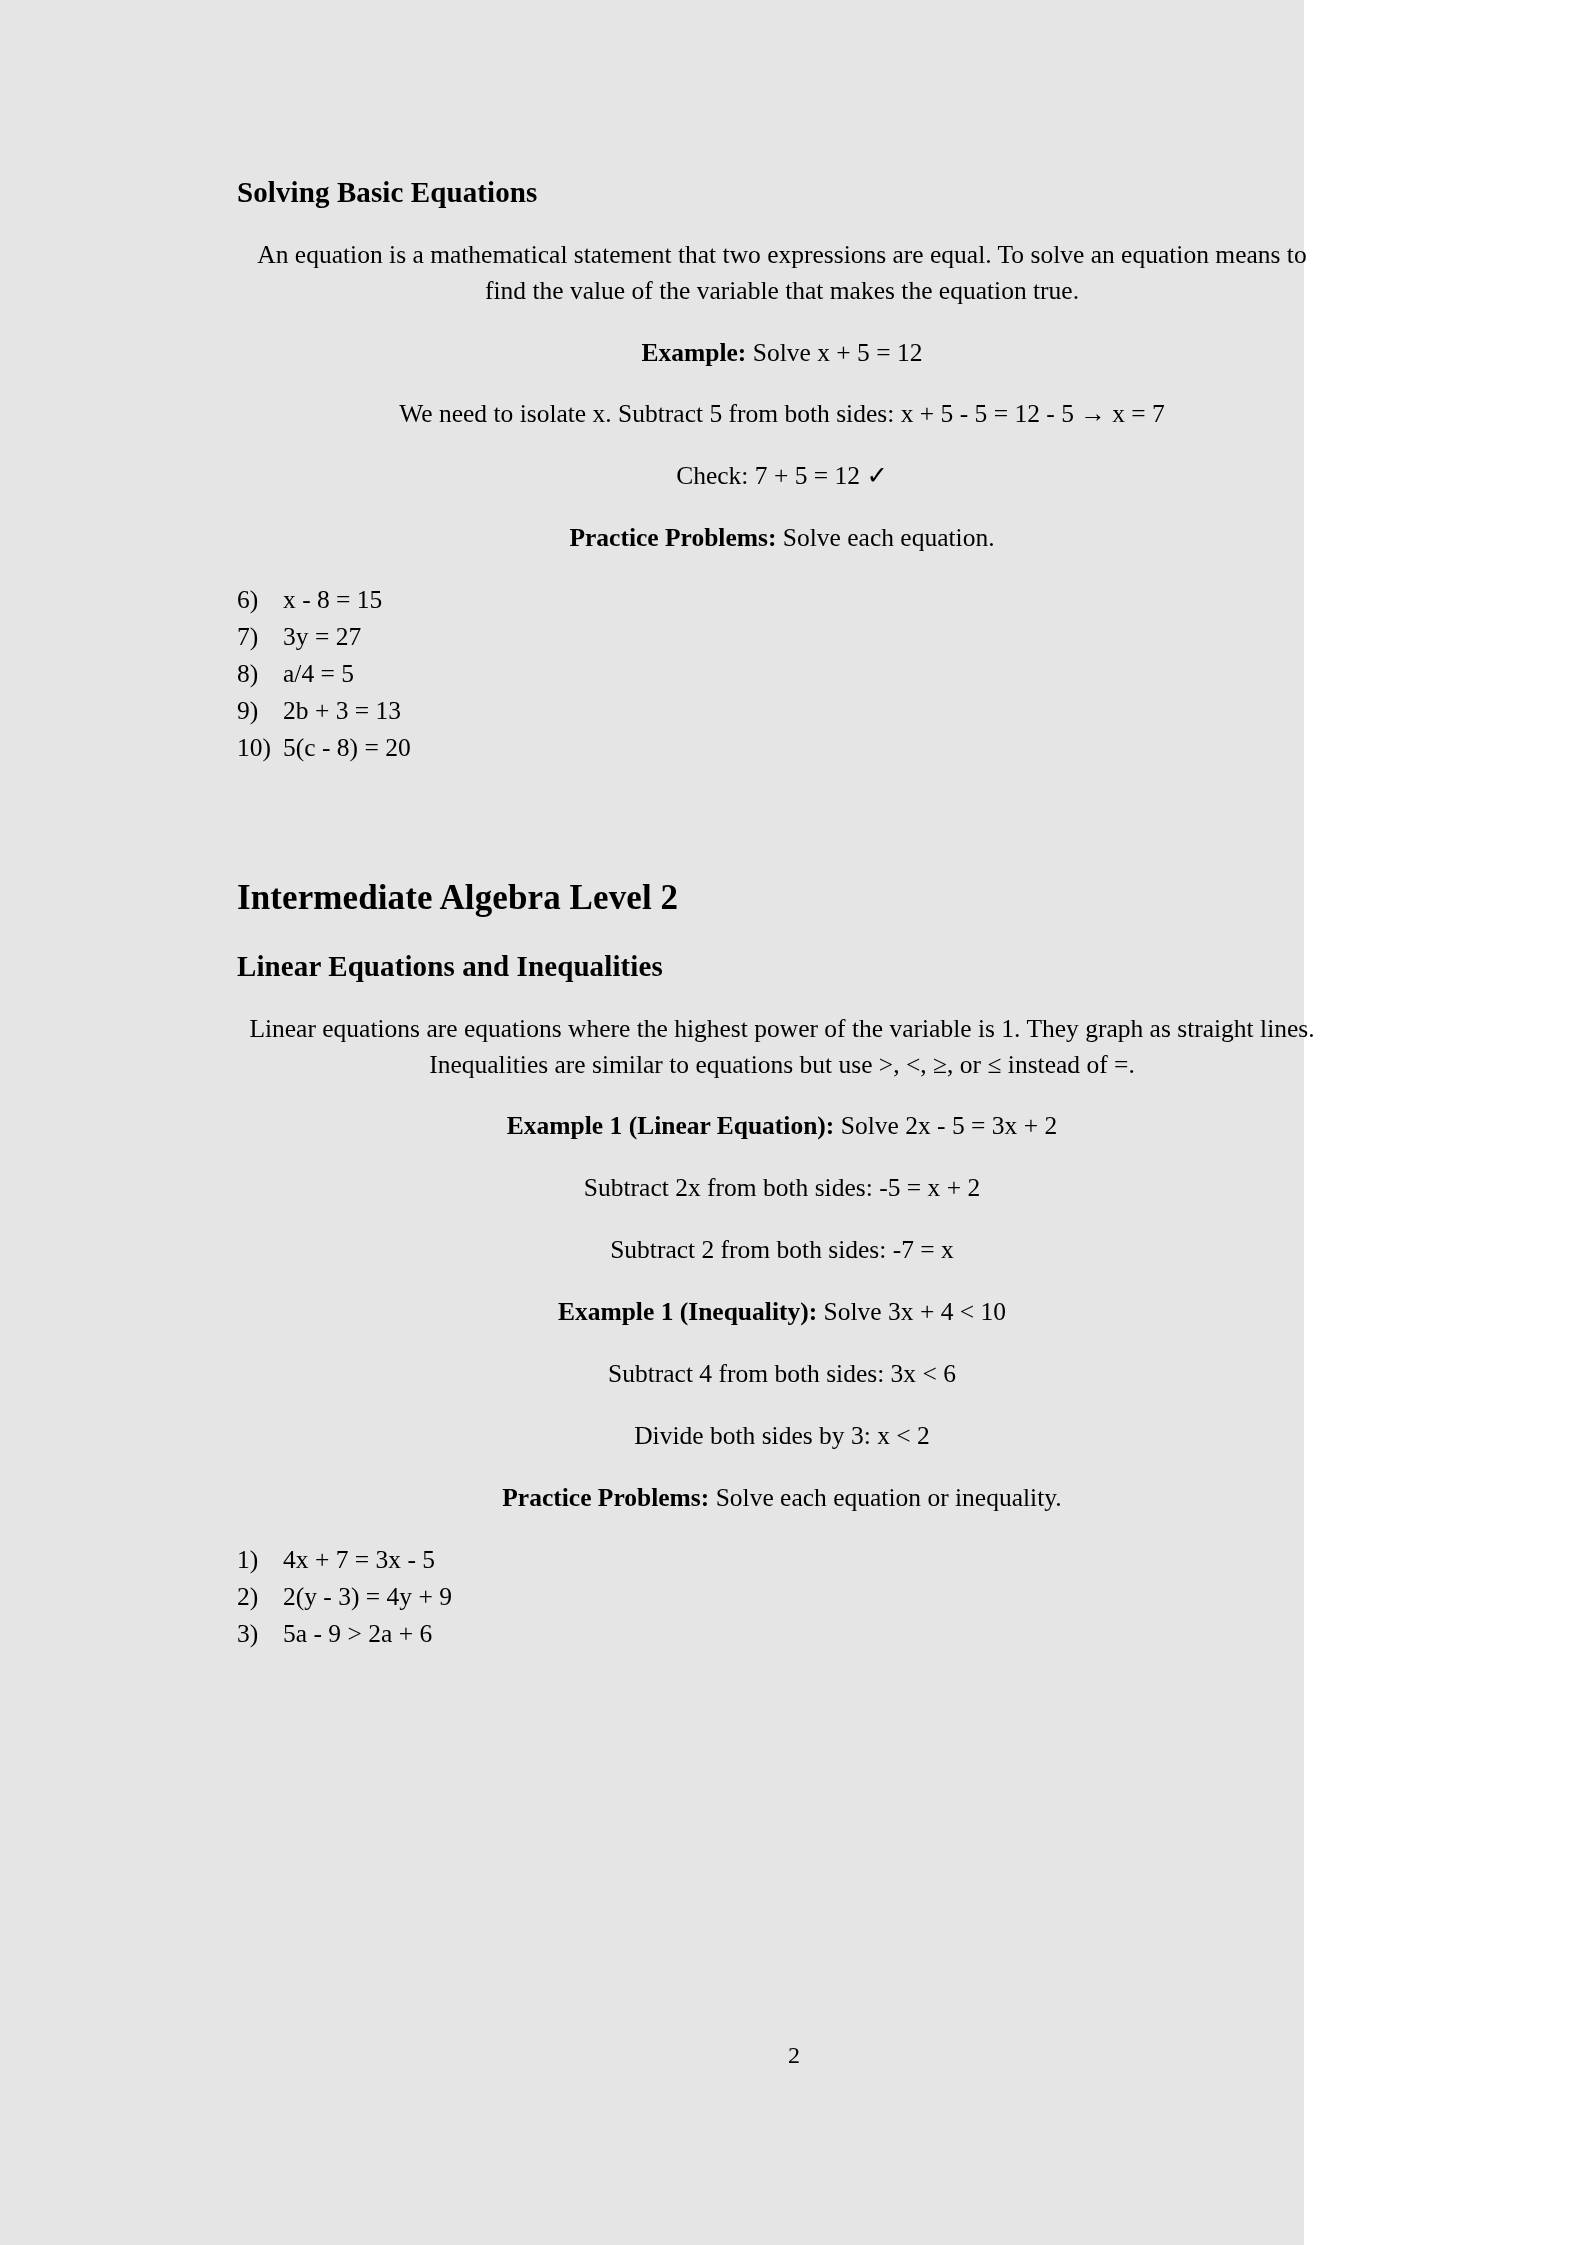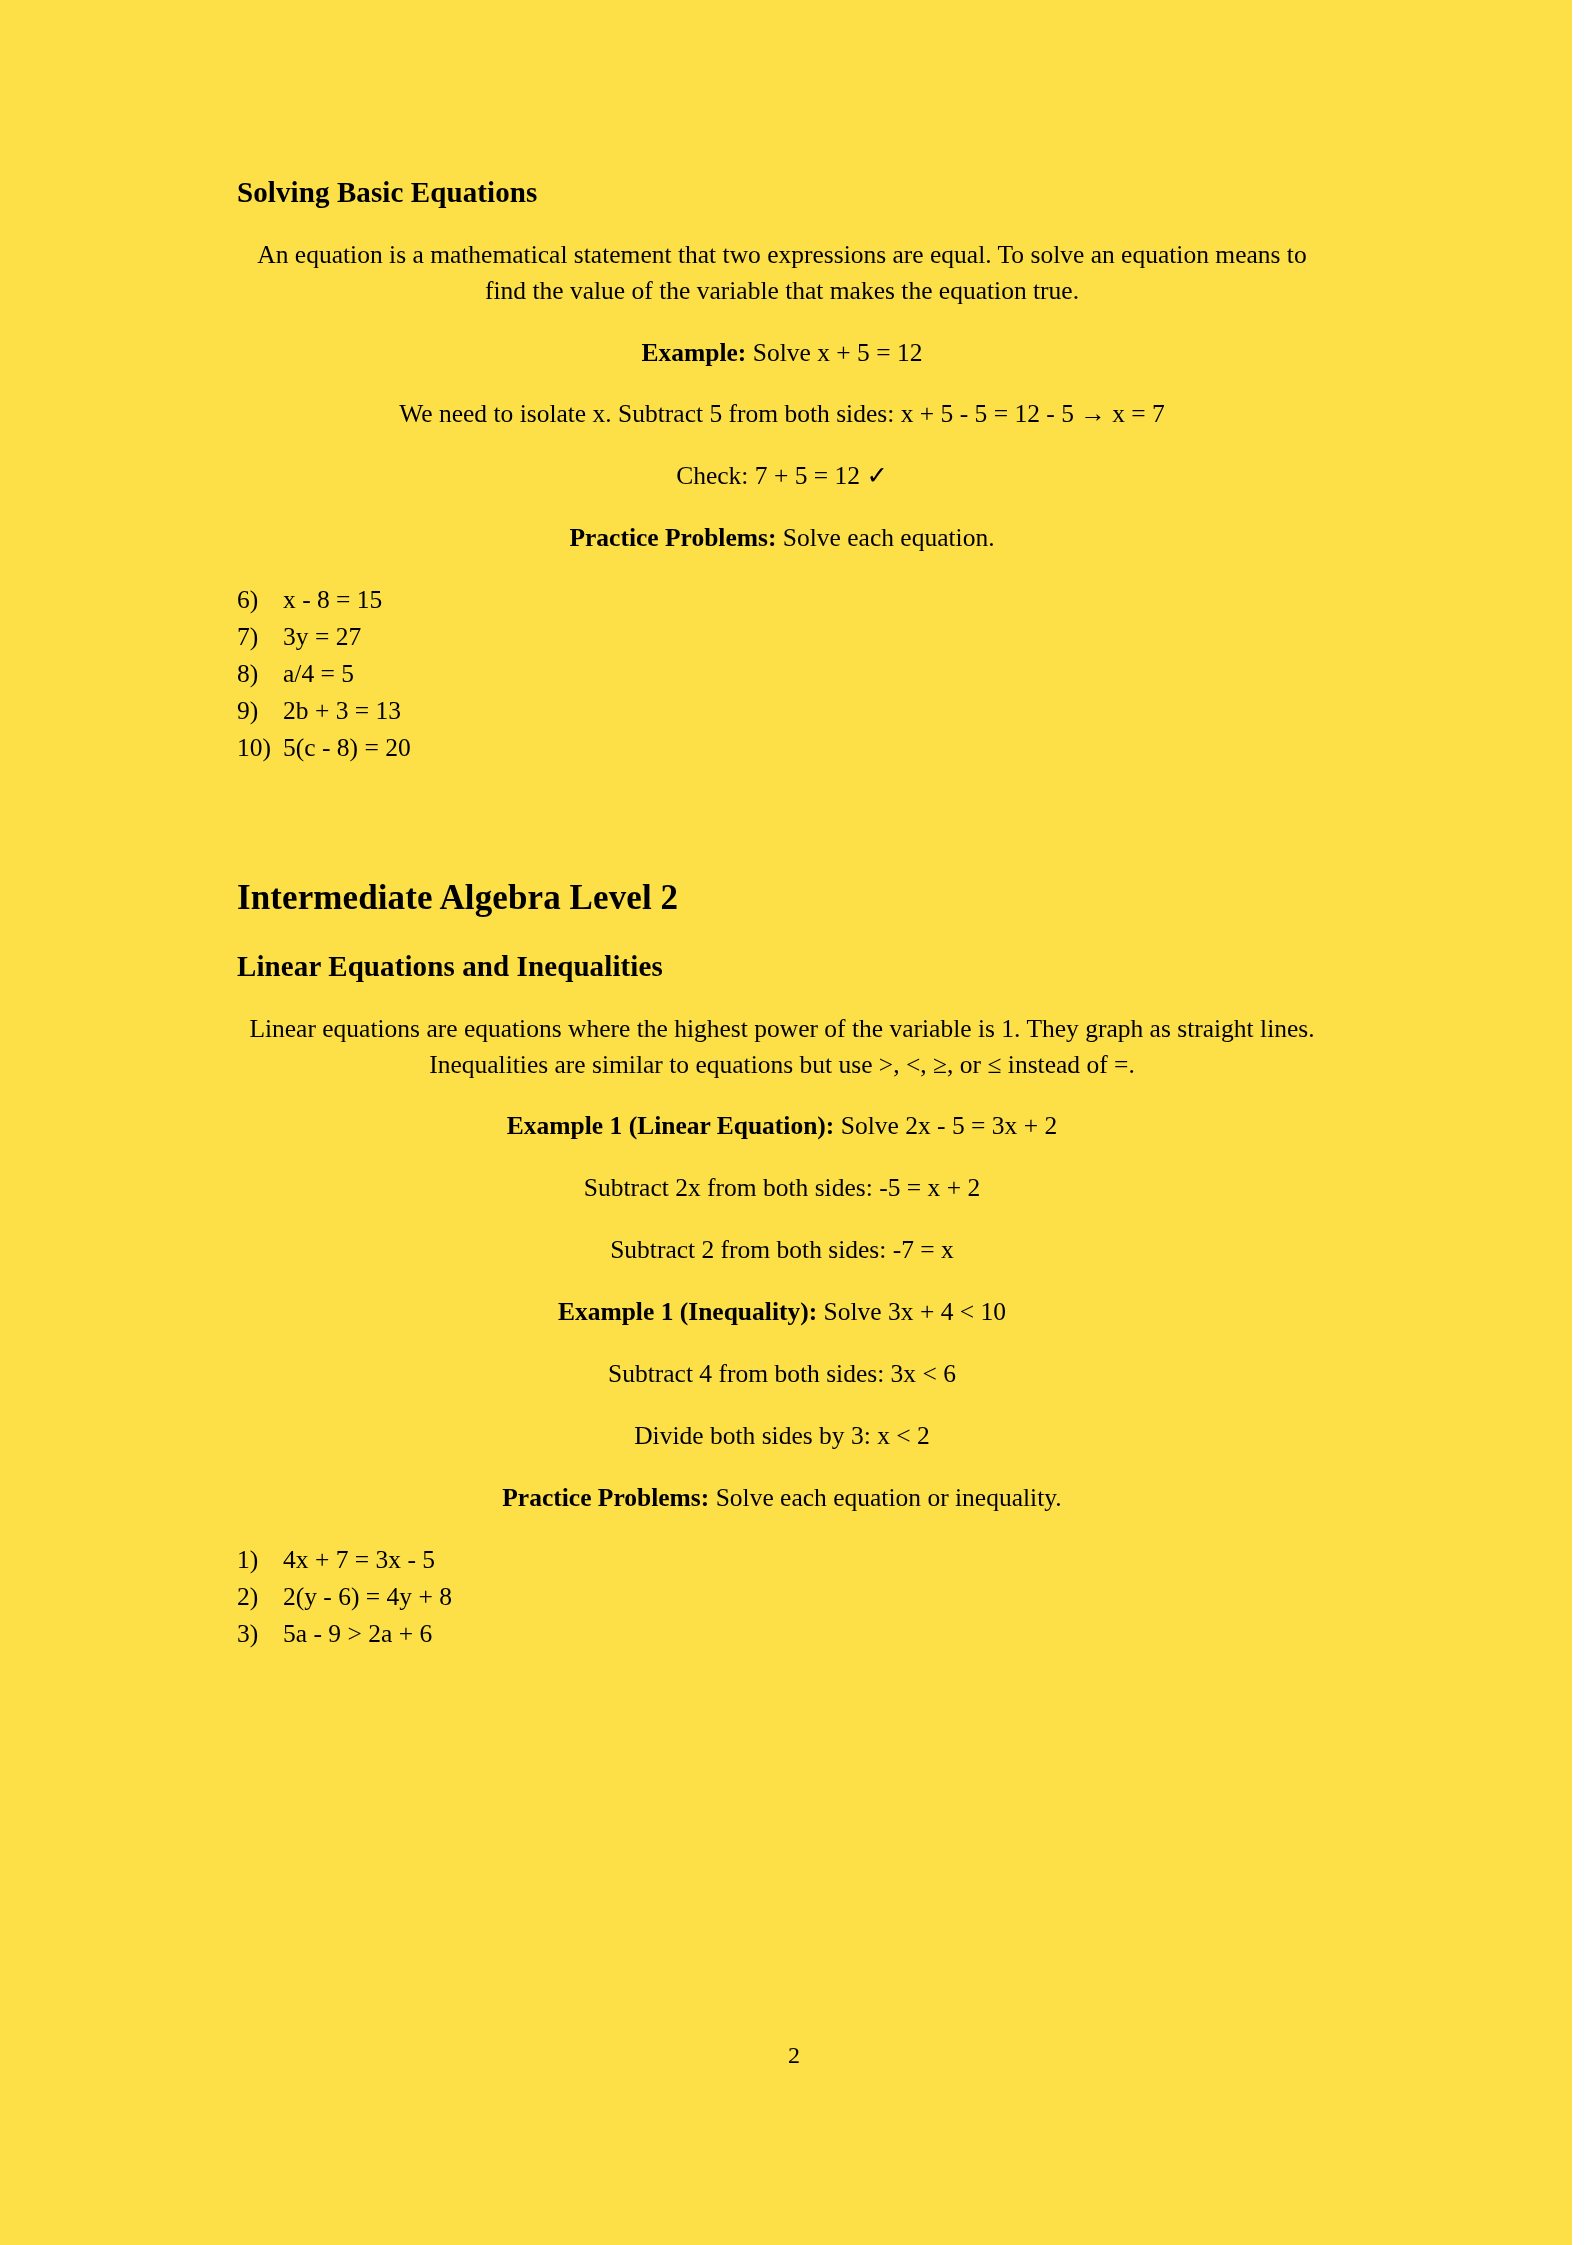--- a/index.html
+++ b/index.html
@@ -12,23 +12,23 @@
     height: 2245px;
     position: relative;
     font-family: "Liberation Serif", "DejaVu Serif", serif;
     color: #000000;
     -webkit-font-smoothing: antialiased;
   }
   .page {
     position: absolute;
     left: 0;
     top: 0;
-    width: 1572px;
+    width: 1304px;
     height: 2245px;
-    background: #fde047;
+    background: #e5e5e5;
     box-sizing: border-box;
     padding: 0;
   }
   .content {
     position: absolute;
     left: 237px;
     top: 176px;
     width: 1090px;
   }
 
@@ -177,20 +177,20 @@
     <p class="para">Divide both sides by 3: x &lt; 2</p>
 
     <div class="gap-para"></div>
 
     <p class="para"><span class="bold-lead">Practice Problems:</span><span> Solve each equation or inequality.</span></p>
 
     <div class="gap-list-top"></div>
 
     <ol class="prob-list">
       <li><span class="num">1)</span><span class="expr">4x + 7 = 3x - 5</span></li>
-      <li><span class="num">2)</span><span class="expr">2(y - 6) = 4y + 8</span></li>
+      <li><span class="num">2)</span><span class="expr">2(y - 3) = 4y + 9</span></li>
       <li><span class="num">3)</span><span class="expr">5a - 9 &gt; 2a + 6</span></li>
     </ol>
 
   </div>
 
   <div class="page-number">2</div>
 </div>
 
 </body></html>

